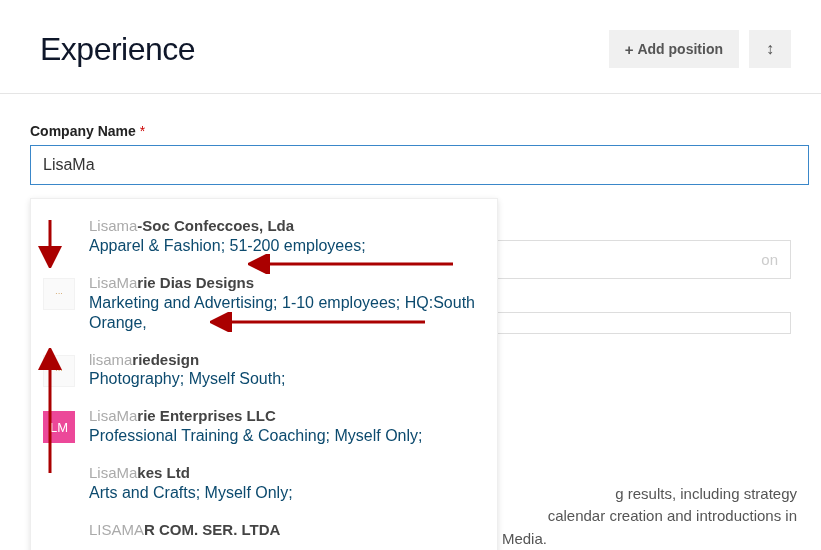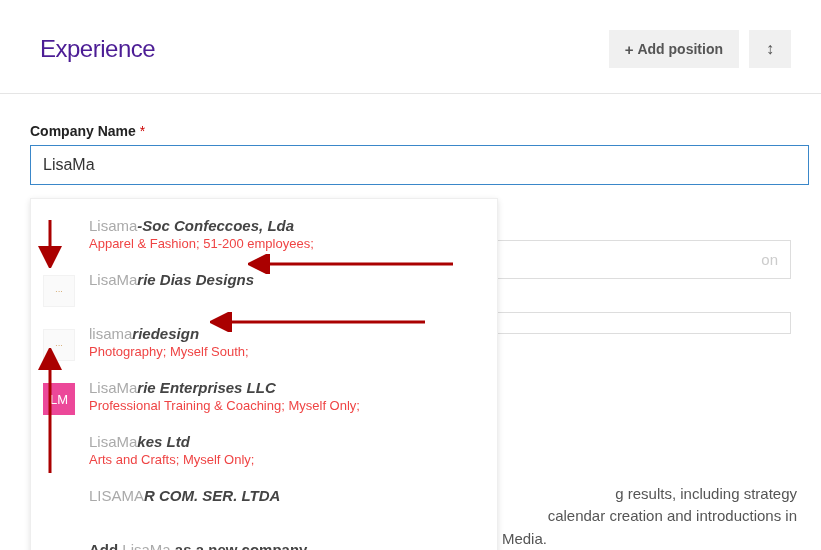--- a/index.html
+++ b/index.html
@@ -1,38 +1,38 @@
 <!DOCTYPE html>
 <html><head>
 <meta charset="utf-8">
 <style>
   * { box-sizing: border-box; margin: 0; padding: 0; }
   body { font-family: Arial, Helvetica, sans-serif; background: #fff; width: 821px; height: 550px; overflow: hidden; position: relative; }
   .header-bar { display: flex; align-items: center; justify-content: space-between; padding: 30px 30px 25px 40px; }
-  .section-title { font-size: 24px; font-weight: 300; color: #4c1d95; letter-spacing: -0.5px; }
+  .section-title { font-size: 32px; font-weight: 300; color: #0f172a; letter-spacing: -0.5px; }
   .header-actions { display: flex; gap: 10px; }
   .btn { background: #f0f0f0; border: none; padding: 10px 16px; font-size: 14px; font-weight: bold; color: #555; cursor: pointer; display: inline-flex; align-items: center; gap: 4px; }
   .btn-sort { width: 42px; justify-content: center; }
   .divider-top { border-top: 1px solid #e5e5e5; }
   .form-area { padding: 28px 12px 0 30px; position: relative; }
   .label { font-size: 14px; font-weight: bold; color: #222; display: inline-block; margin-bottom: 6px; }
   .req { color: #c00; font-weight: normal; }
   .text-input { width: 100%; border: 1px solid #3a87c9; padding: 10px 12px; font-size: 16px; color: #333; outline: none; }
   .hidden-input { position: absolute; width: 100%; border: 1px solid #ddd; padding: 10px 12px; font-size: 15px; color: #bbb; left:0; }
   .hidden-wrap { position: absolute; left: 30px; right: 30px; }
   .dropdown { position: absolute; top: 198px; left: 30px; width: 468px; background: #fff; border: 1px solid #eee; box-shadow: 0 2px 6px rgba(0,0,0,0.12); z-index: 10; padding: 10px 0 6px 0; }
   .dd-item { display: flex; align-items: flex-start; padding: 8px 14px 10px 12px; cursor: pointer; }
   .dd-logo { width: 32px; height: 32px; flex-shrink: 0; margin-right: 14px; margin-top: 4px; background: #fafafa; border: 1px solid #f2f2f2; display:flex; align-items:center; justify-content:center; font-size:8px; color:#d0a060; }
   .dd-logo.lm { background:#ec4899; color:#fff; font-size:13px; font-weight:normal; border:none; }
   .dd-logo.empty { border: none; background: transparent; }
   .dd-text { flex: 1; }
   .dd-name { font-size: 15px; color: #444; line-height: 1.25; }
   .dd-name .match { color: #aaa; }
-  .dd-name .rest { font-weight: bold; color: #444; font-style: italic; }
-  .dd-meta { font-size: 13px; color: #ef4444; line-height: 1.25; }
+  .dd-name .rest { font-weight: bold; color: #444; }
+  .dd-meta { font-size: 16px; color: #0c4a6e; line-height: 1.25; }
   .dd-add { padding: 8px 14px 8px 58px; font-size:15px; color:#444; cursor:pointer; }
   .dd-add .match { color:#aaa; }
   .dd-add .lead, .dd-add .tail { font-weight:bold; }
   .bg-text { position:absolute; left:30px; right:24px; bottom:0; font-size:15px; color:#555; line-height:1.5; }
   .arrow { position:absolute; z-index:20; pointer-events:none; }
 </style>
 </head>
 <body>
 
 <div class="header-bar">
@@ -76,20 +76,21 @@
       <div class="dd-logo empty"></div>
       <div class="dd-text">
         <div class="dd-name"><span class="match">Lisama</span><span class="rest">-Soc Confeccoes, Lda</span></div>
         <div class="dd-meta">Apparel &amp; Fashion; 51-200 employees;</div>
       </div>
     </div>
     <div class="dd-item">
       <div class="dd-logo ">···</div>
       <div class="dd-text">
         <div class="dd-name"><span class="match">LisaMa</span><span class="rest">rie Dias Designs</span></div>
+        <div class="dd-meta">Marketing and Advertising; 1-10 employees; HQ:South Orange,</div>
       </div>
     </div>
     <div class="dd-item">
       <div class="dd-logo ">···</div>
       <div class="dd-text">
         <div class="dd-name"><span class="match">lisama</span><span class="rest">riedesign</span></div>
         <div class="dd-meta">Photography; Myself South;</div>
       </div>
     </div>
     <div class="dd-item">

